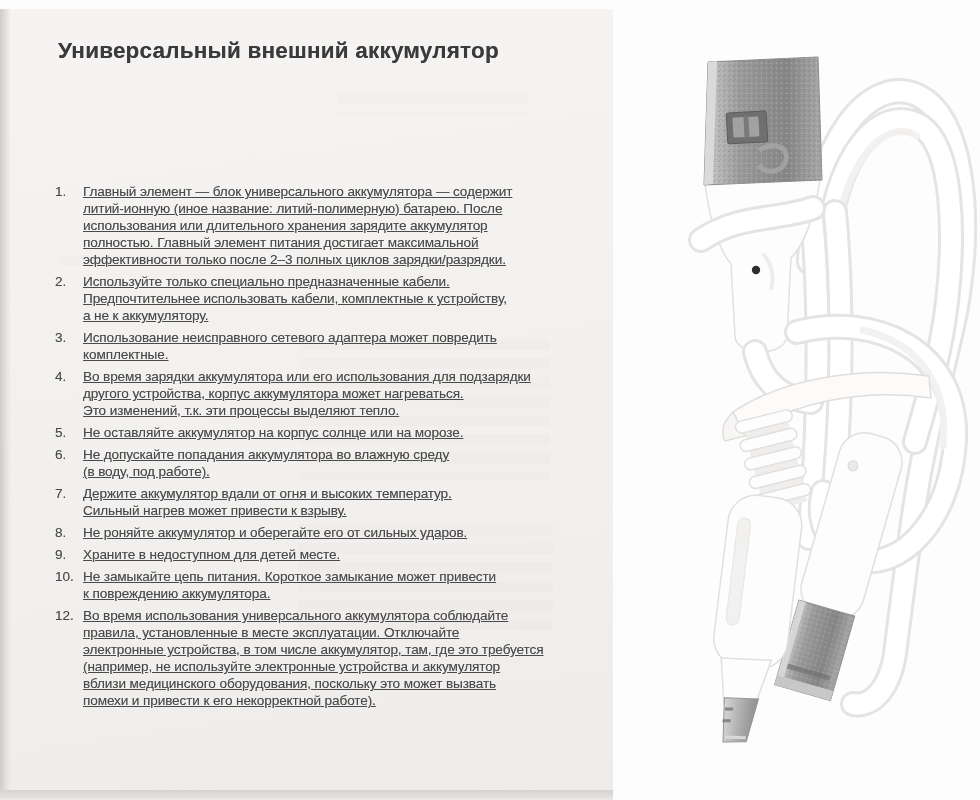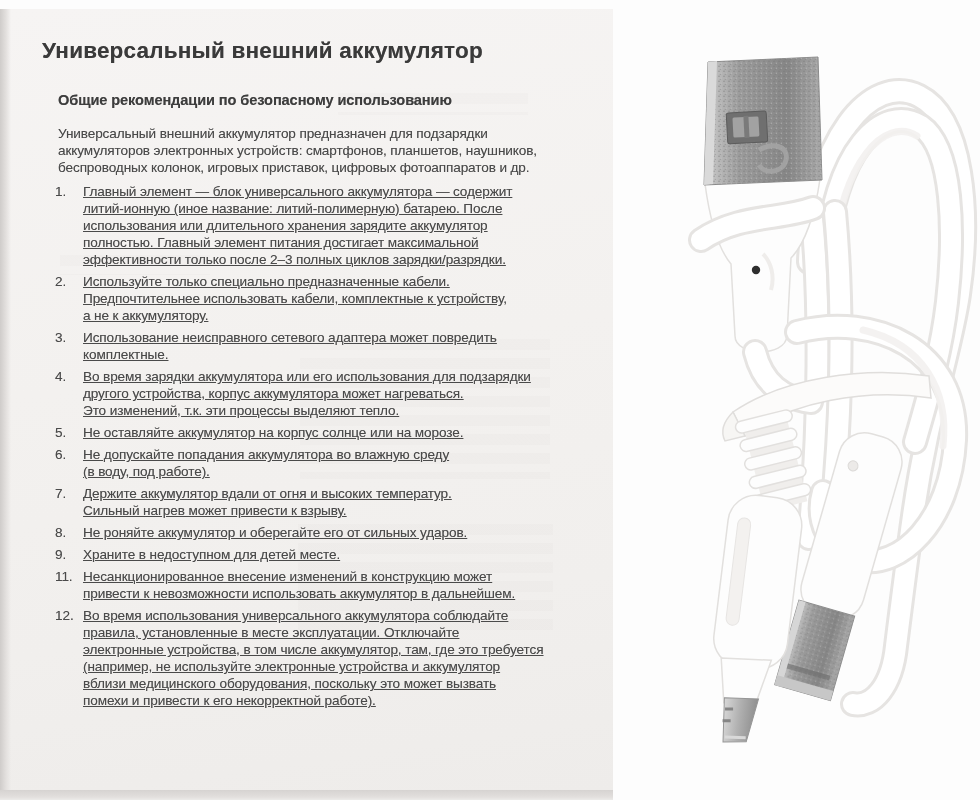--- a/index.html
+++ b/index.html
@@ -26,21 +26,21 @@
     position:absolute;opacity:.55;filter:blur(.6px);
     background:repeating-linear-gradient(180deg,
       rgba(125,120,120,.055) 0 11px, rgba(125,120,120,0) 11px 19px);
   }
   .g1{left:338px;top:84px;width:190px;height:22px;}
   .g2{left:300px;top:330px;width:250px;height:140px;}
   .g3{left:298px;top:515px;width:255px;height:110px;}
   .g4{left:60px;top:246px;width:150px;height:20px;}
   
   .doc-title{
-    position:absolute;left:42px;top:38px;margin:0;
+    position:absolute;left:58px;top:38px;margin:0;
     font-size:22.5px;font-weight:bold;color:#3a3a3a;letter-spacing:.2px;
     text-shadow:0 0 .5px rgba(58,58,58,.55);
   }
   .doc-subtitle{
     position:absolute;left:58px;top:92px;margin:0;
     font-size:14.6px;font-weight:bold;color:#3d3d3d;letter-spacing:-.1px;
     text-shadow:0 0 .4px rgba(61,61,61,.5);
   }
   .doc-intro{
     position:absolute;left:58px;top:125px;margin:0;width:540px;
@@ -75,24 +75,20 @@
   <div class="paper">
     <div class="ghost g1"></div>
     <div class="ghost g2"></div>
     <div class="ghost g3"></div>
     <div class="ghost g4"></div>
     <div class="paper-left-edge"></div>
   </div>
   <div class="paper-bottom-shadow"></div>
 
   <h1 class="doc-title">Универсальный внешний аккумулятор</h1>
-  <h2 class="doc-subtitle">Общие рекомендации по безопасному использованию</h2>
-  <p class="doc-intro">Универсальный внешний аккумулятор предназначен для подзарядки
-аккумуляторов электронных устройств: смартфонов, планшетов, наушников,
-беспроводных колонок, игровых приставок, цифровых фотоаппаратов и др.</p>
   <ol class="list">
       <li class="list-item">
         <span class="li-num">1.</span>
         <span class="li-text">Главный элемент — блок универсального аккумулятора — содержит
 литий-ионную (иное название: литий-полимерную) батарею. После
 использования или длительного хранения зарядите аккумулятор
 полностью. Главный элемент питания достигает максимальной
 эффективности только после 2–3 полных циклов зарядки/разрядки.</span>
       </li>
       <li class="list-item">
@@ -128,23 +124,23 @@
       </li>
       <li class="list-item">
         <span class="li-num">8.</span>
         <span class="li-text">Не роняйте аккумулятор и оберегайте его от сильных ударов.</span>
       </li>
       <li class="list-item">
         <span class="li-num">9.</span>
         <span class="li-text">Храните в недоступном для детей месте.</span>
       </li>
       <li class="list-item">
-        <span class="li-num">11.</span>
-        <span class="li-text">Несанкционированное внесение изменений в конструкцию может
-привести к невозможности использовать аккумулятор в дальнейшем.</span>
+        <span class="li-num">10.</span>
+        <span class="li-text">Не замыкайте цепь питания. Короткое замыкание может привести
+к повреждению аккумулятора.</span>
       </li>
       <li class="list-item">
         <span class="li-num">12.</span>
         <span class="li-text">Во время использования универсального аккумулятора соблюдайте
 правила, установленные в месте эксплуатации. Отключайте
 электронные устройства, в том числе аккумулятор, там, где это требуется
 (например, не используйте электронные устройства и аккумулятор
 вблизи медицинского оборудования, поскольку это может вызвать
 помехи и привести к его некорректной работе).</span>
       </li>

